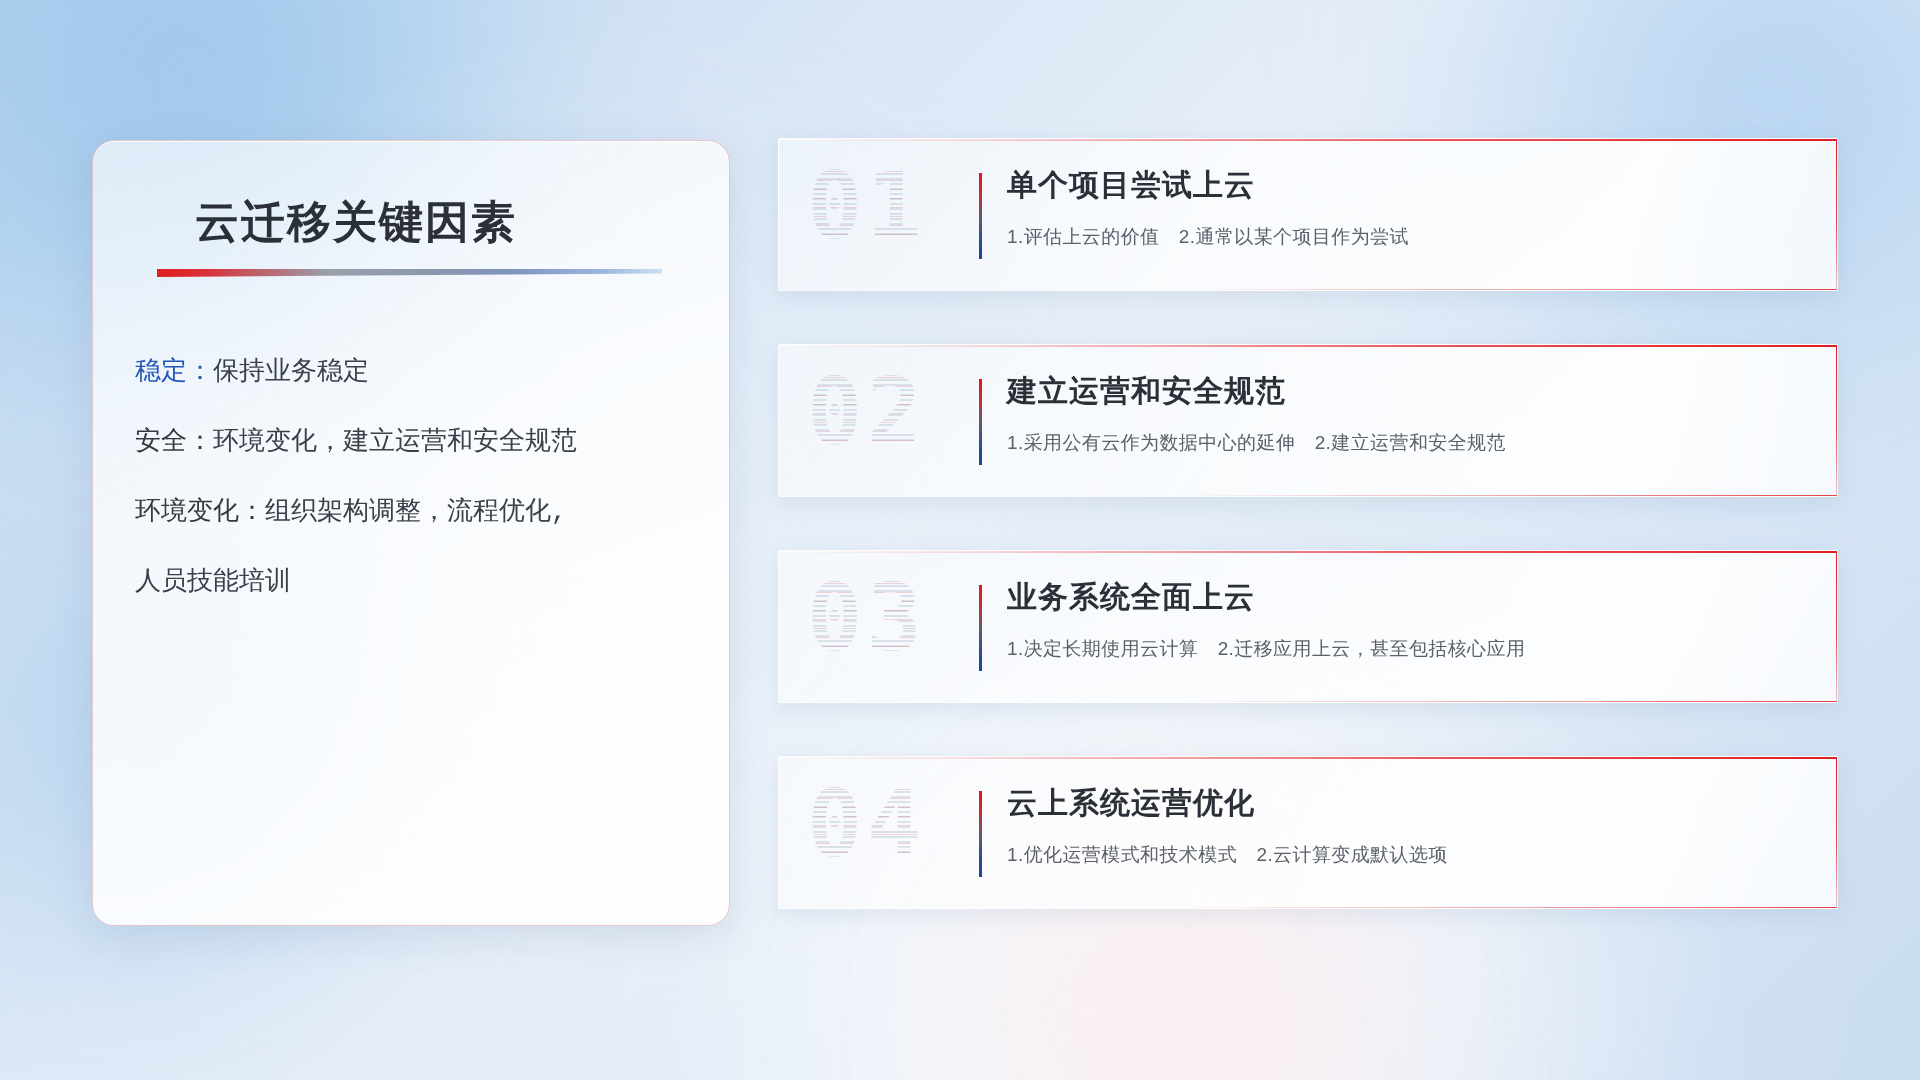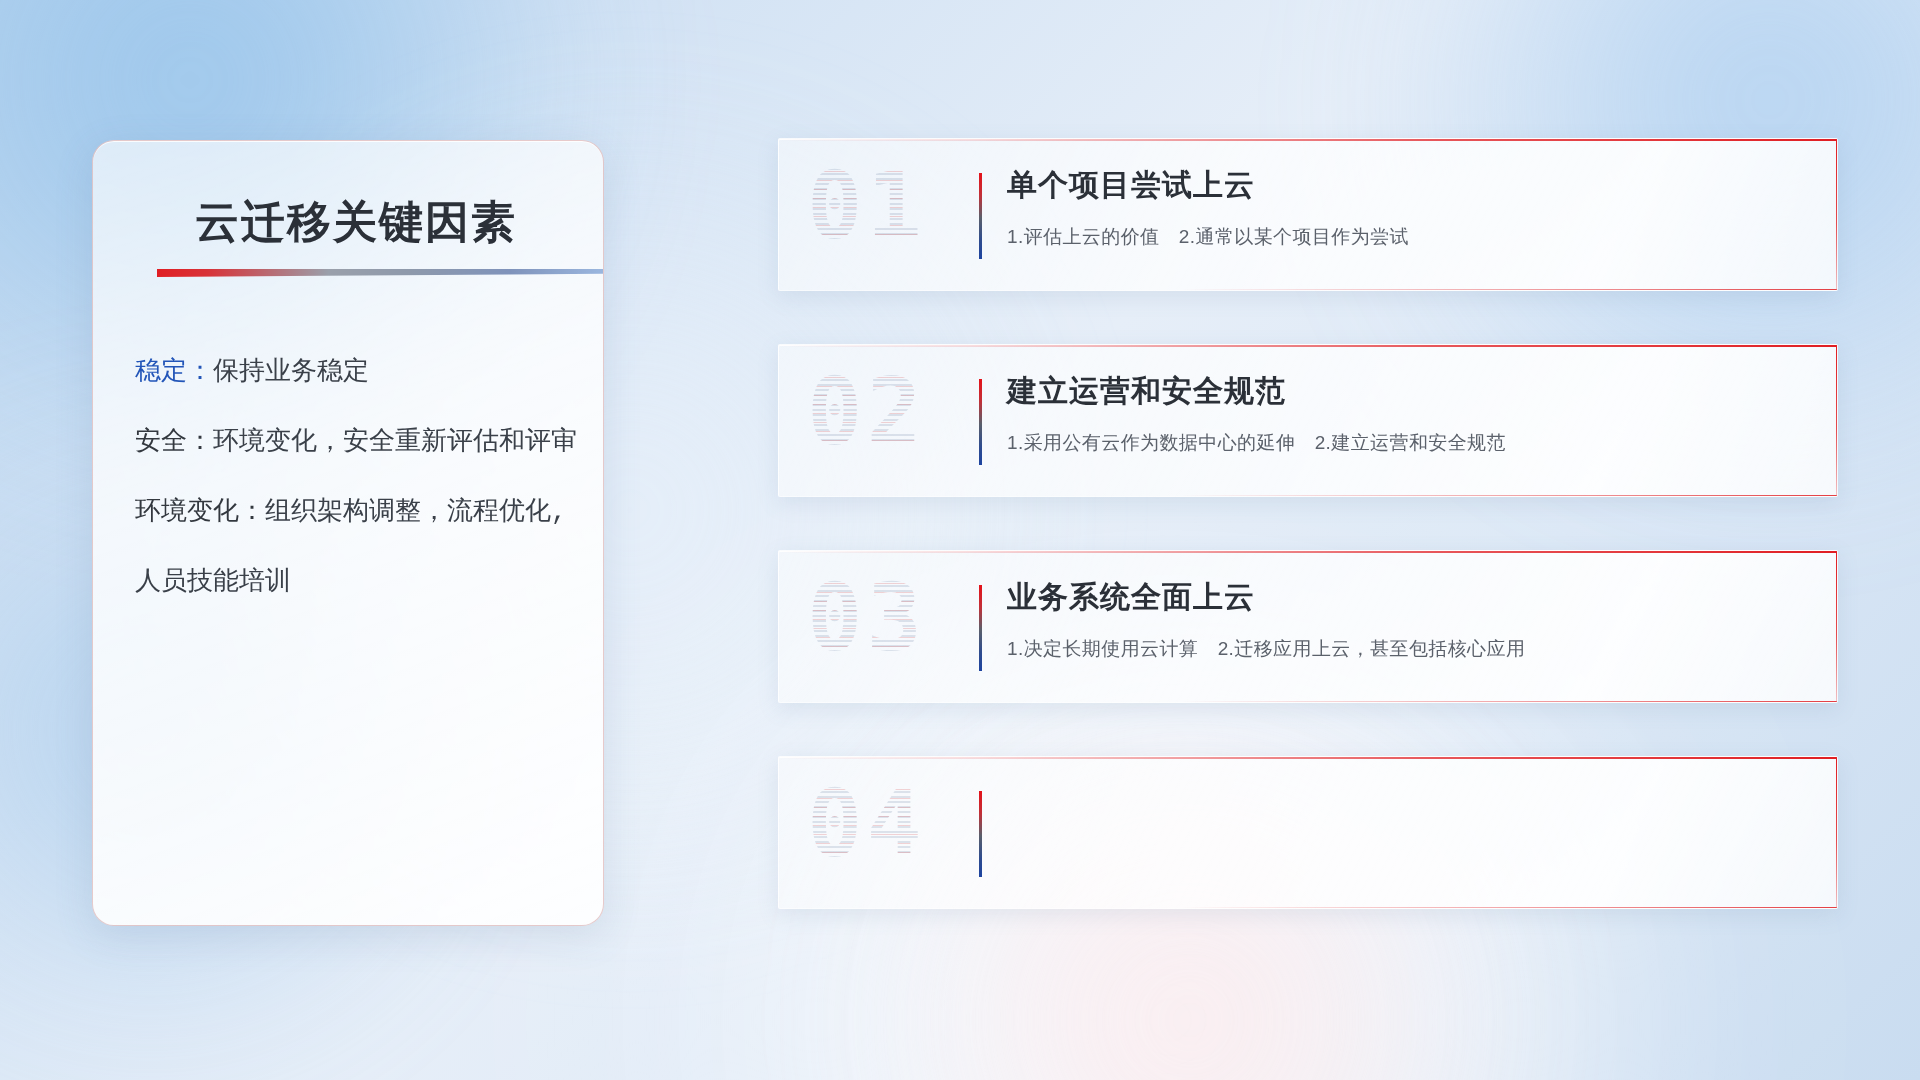--- a/index.html
+++ b/index.html
@@ -30,21 +30,21 @@
   .glow-left{ left:-160px; top:420px; width:620px; height:620px;
     background:radial-gradient(circle,#a7cbec 0%, rgba(167,203,236,0) 70%); opacity:.8; }
   .glow-mid{ left:180px; top:160px; width:900px; height:700px;
     background:radial-gradient(circle,#eaf2fb 0%, rgba(234,242,251,0) 70%); opacity:.7; }
 
   
   #stage { position:absolute; inset:0; }
 
   
   #left-panel{
-    position:absolute; left:92px; top:140px; width:512px; height:786px;
+    position:absolute; left:92px; top:140px; width:638px; height:786px;
     border-radius:22px;
     background:linear-gradient(160deg, rgba(255,255,255,.62) 0%, rgba(255,255,255,.80) 40%, rgba(255,255,255,.92) 100%);
     border:1px solid rgba(214,160,160,.55);
     box-shadow:0 10px 38px rgba(90,120,160,.16), inset 0 1px 0 rgba(255,255,255,.85);
     backdrop-filter:blur(2px);
     overflow:hidden;
   }
   #panel-title{
     position:absolute; left:102px; top:52px;
     font-size:44px; font-weight:bold; letter-spacing:2px;
@@ -144,21 +144,21 @@
     <div id="panel-title">云迁移关键因素</div>
     <div id="title-rule"></div>
     <div id="panel-list">
 
       <div class="li-row">
         <span class="li-label blue">稳定：</span><span class="li-text">保持业务稳定</span>
       </div>
 
 
       <div class="li-row">
-        <span class="li-label dark">安全：</span><span class="li-text">环境变化，安全重新评估和评审</span>
+        <span class="li-label dark">安全：</span><span class="li-text">环境变化，建立运营和安全规范</span>
       </div>
 
 
       <div class="li-row">
         <span class="li-label dark">环境变化：</span><span class="li-text">组织架构调整，流程优化,</span>
       </div>
 
       <div class="li-row">
         <span class="li-text">人员技能培训</span>
       </div>
@@ -207,16 +207,20 @@
       </div>
     </div>
 
     <div class="card">
       <div class="card-accent-top"></div>
       <div class="card-accent-right"></div>
       <div class="card-accent-bottom"></div>
       <div class="card-num">04</div>
       <div class="card-num-tint">04</div>
       <div class="card-divider"></div>
+      <div class="card-body">
+        <div class="card-heading">云上系统运营优化</div>
+        <div class="card-desc">1.优化运营模式和技术模式　2.云计算变成默认选项</div>
+      </div>
     </div>
 
   </div>
 </div>
 
 </body></html>

